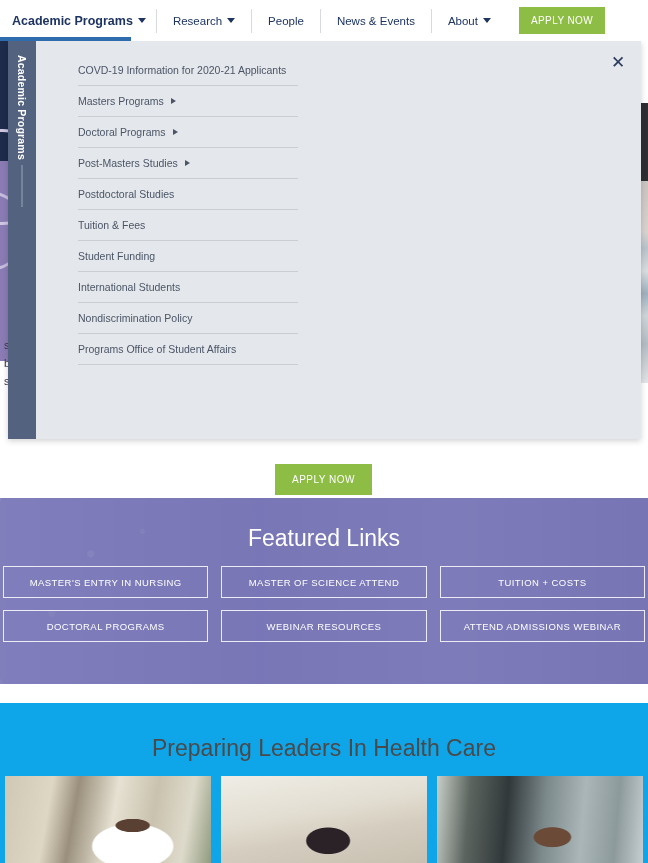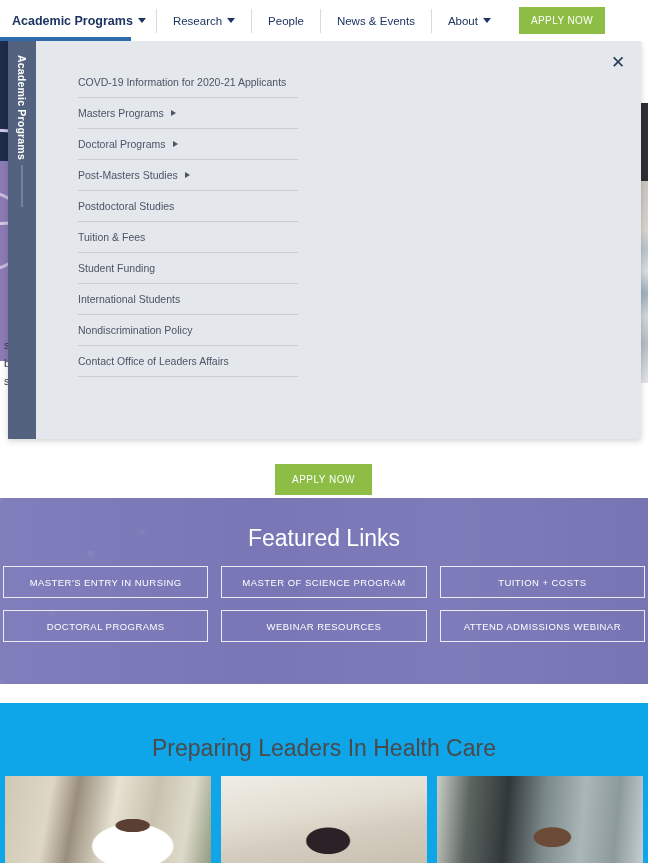--- a/index.html
+++ b/index.html
@@ -96,21 +96,21 @@
   .dd-rail-line {
     position: absolute; left: 50%; top: 124px; transform: translateX(-50%);
     width: 1px; height: 42px; background: #9aa5b8;
   }
   .dd-close {
     position: absolute; right: 14px; top: 12px;
     width: 18px; height: 18px; color: #2b3a5c;
     font-size: 17px; line-height: 18px; text-align: center;
     font-family: "DejaVu Sans", sans-serif;
   }
-  .dd-list { position: absolute; left: 70px; top: 26px; width: 220px; }
+  .dd-list { position: absolute; left: 70px; top: 14px; width: 220px; }
   .dd-item {
     height: 31px; display: flex; align-items: center; gap: 5px;
     border-bottom: 1px solid #c9cdd4;
     font-size: 10.5px; color: #4b5566; white-space: nowrap;
   }
   .dd-arrow {
     width: 0; height: 0; border-top: 3.5px solid transparent;
     border-bottom: 3.5px solid transparent; border-left: 5px solid #4b5566;
     display: inline-block; margin-left: 2px;
   }
@@ -239,21 +239,21 @@
         <div class="dd-item">
           <span>Student Funding</span>
         </div>
         <div class="dd-item">
           <span>International Students</span>
         </div>
         <div class="dd-item">
           <span>Nondiscrimination Policy</span>
         </div>
         <div class="dd-item">
-          <span>Contact Office of Leaders Affairs</span>
+          <span>Programs Office of Student Affairs</span>
         </div>
       </div>
   </div>
 
   <div class="topnav">
     <div class="nav-brand">
       <span>Academic Programs</span>
       <span class="caret"></span>
       <span class="nav-active-bar"></span>
     </div>
@@ -278,21 +278,21 @@
 
   <div class="mid">
     <div class="apply-mid">APPLY NOW</div>
   </div>
 
   <div class="featured">
     <div class="featured-bg"></div>
     <div class="featured-title">Featured Links</div>
     <div class="fl-grid" id="fl-grid">
         <div class="fl-btn">MASTER'S ENTRY IN NURSING</div>
-        <div class="fl-btn">MASTER OF SCIENCE PROGRAM</div>
+        <div class="fl-btn">MASTER OF SCIENCE ATTEND</div>
         <div class="fl-btn">TUITION + COSTS</div>
         <div class="fl-btn">DOCTORAL PROGRAMS</div>
         <div class="fl-btn">WEBINAR RESOURCES</div>
         <div class="fl-btn">ATTEND ADMISSIONS WEBINAR</div>
       </div>
   </div>
 
   <div class="leaders">
     <div class="leaders-title">Preparing Leaders In Health Care</div>
     <div class="cards">

